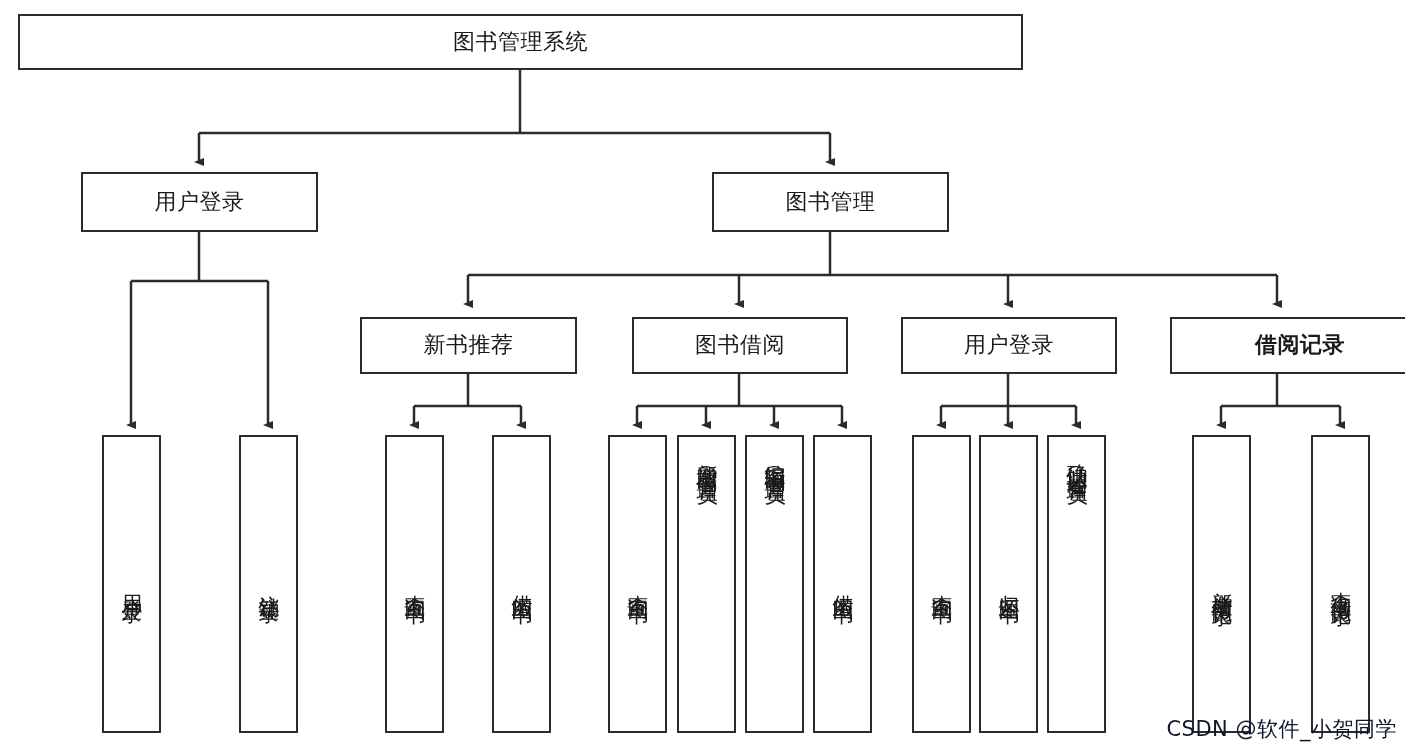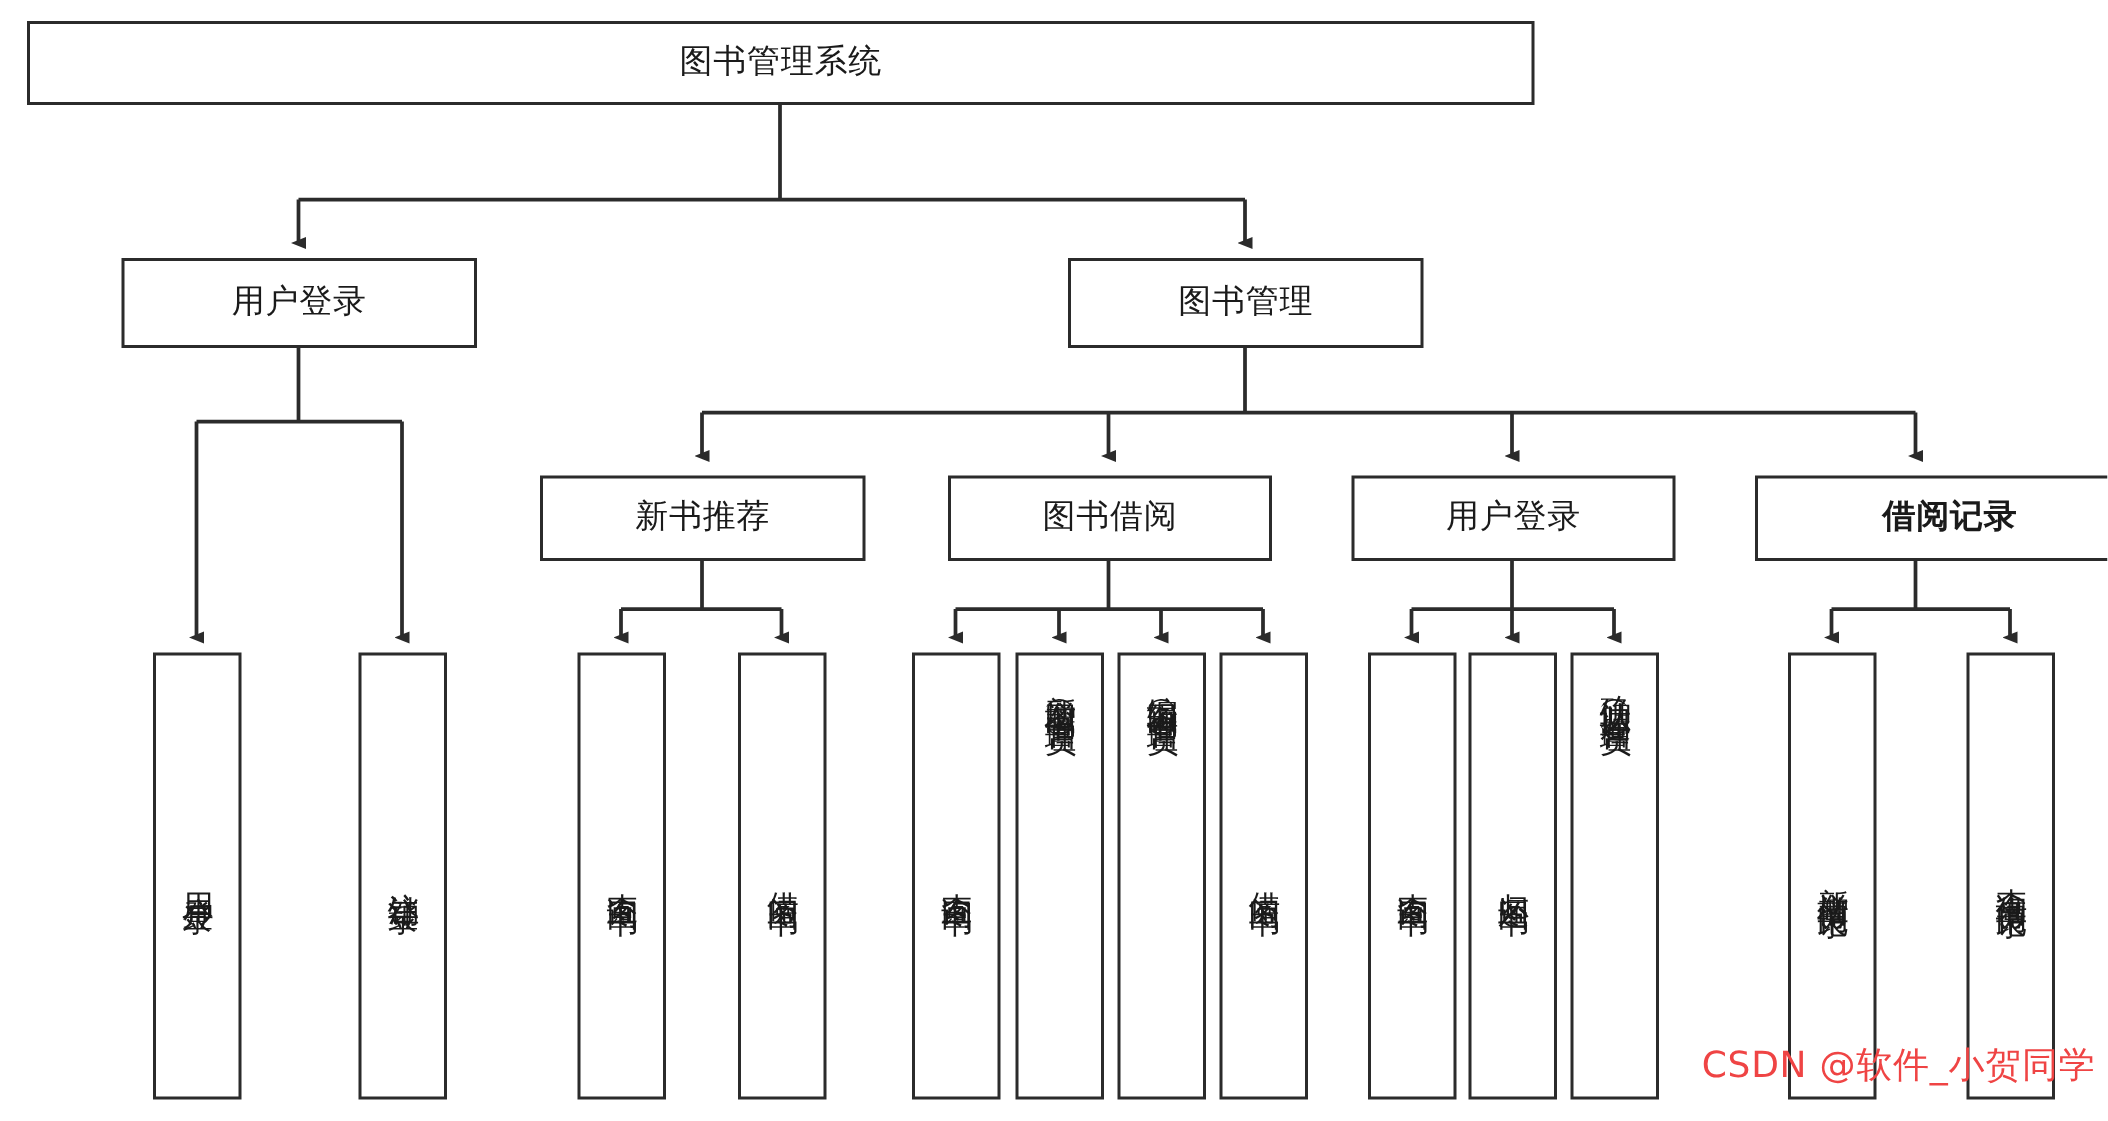--- a/index.html
+++ b/index.html
@@ -62,23 +62,23 @@
     line-height: 1;
     padding-top: 10px;
   }
   .leaf-text.centered {
     align-self: center;
     padding-top: 0;
   }
   #watermark {
     position: absolute;
     right: 8px;
-    bottom: 21px;
-    font-size: 24px;
-    color: #ef4444;
+    bottom: 4px;
+    font-size: 21px;
+    color: #0f172a;
     white-space: nowrap;
     letter-spacing: 0.5px;
   }
 </style>
 </head>
 <body>
 
 <div id="canvas">
 
   <svg id="diagram-svg" viewBox="0 0 1405 747">

